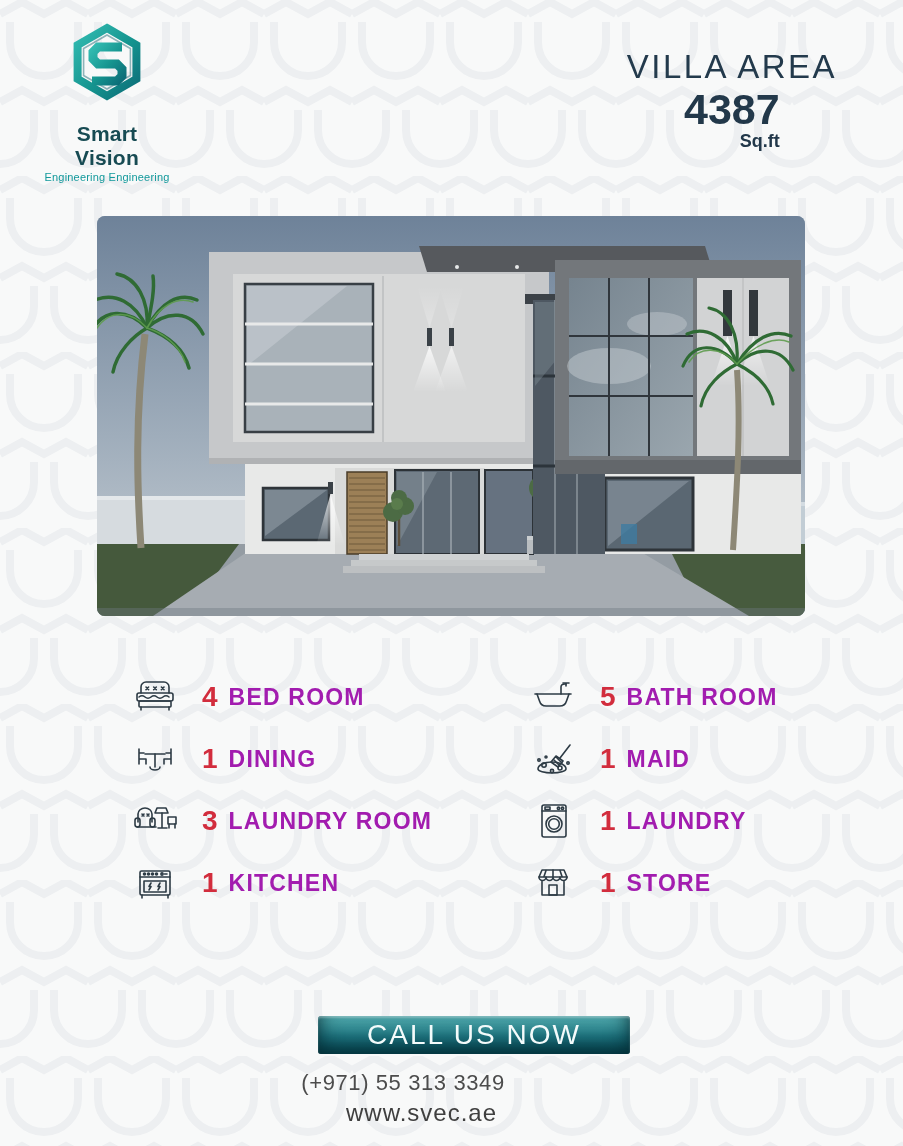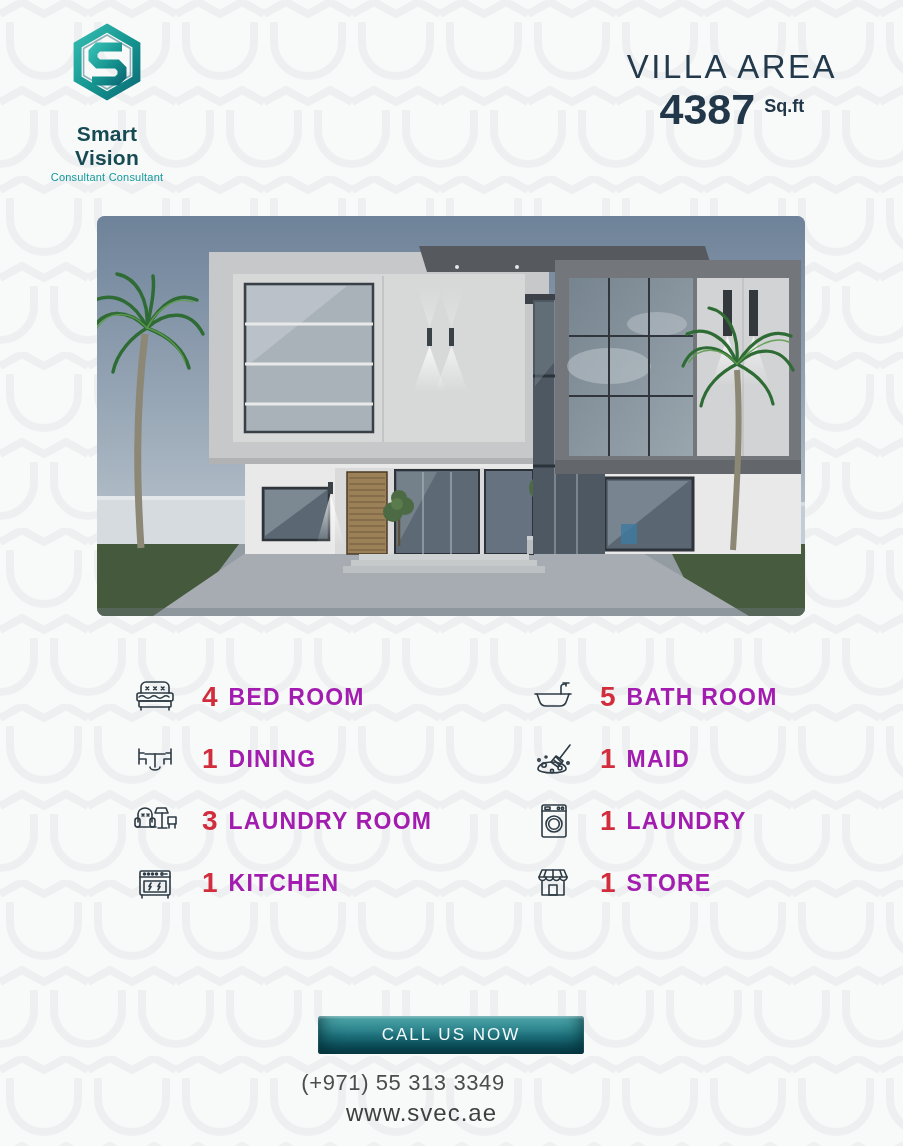--- a/index.html
+++ b/index.html
@@ -14,46 +14,46 @@
 
   
   .logo-wrap{left:42px;top:22px;width:130px;text-align:center;}
   .logo-mark{display:block;margin:0 auto;}
   .brand-name{font-size:21px;font-weight:700;color:#174b53;letter-spacing:.2px;margin-top:16px;}
   .brand-tagline{font-size:11px;font-weight:500;color:#12999b;margin-top:1px;letter-spacing:.2px;}
 
   
   .villa-area{right:66px;top:48px;display:flex;flex-direction:column;align-items:center;}
   .villa-label{font-size:33px;font-weight:400;letter-spacing:2.5px;color:#233a4c;}
-  .villa-value-row{display:flex;align-items:flex-end;margin-top:2px;}
+  .villa-value-row{display:flex;align-items:flex-end;margin-top:2px;flex-direction:column;}
   .villa-value{font-size:43px;font-weight:800;color:#22384a;line-height:1;}
   .villa-unit{font-size:18px;font-weight:700;color:#22384a;margin-left:9px;margin-bottom:14px;}
 
   
   .villa-photo{left:97px;top:216px;width:708px;height:400px;border-radius:8px;overflow:hidden;background:#8ea0b2;}
   .villa-photo svg{display:block;}
 
   
   .features{left:130px;top:666px;width:690px;display:grid;grid-template-columns:398px 292px;grid-auto-rows:62px;align-items:center;}
   .feature-row{display:flex;align-items:center;}
   .f-icon{width:50px;display:flex;justify-content:center;margin-right:22px;flex:0 0 auto;}
   .f-svg line,.f-svg path,.f-svg rect,.f-svg circle,.f-svg ellipse,.f-svg polygon{
     stroke:#2d3b45;stroke-width:1.6;fill:none;stroke-linecap:round;stroke-linejoin:round;}
   .f-count{font-size:28px;font-weight:800;color:#d22d3d;margin-right:11px;line-height:1;}
   .f-label{font-size:23px;font-weight:800;color:#a21caf;letter-spacing:1.2px;line-height:1;}
 
   
-  .cta-button{left:318px;top:1016px;width:266px;height:38px;border-radius:3px;
+  .cta-button{left:318px;top:1016px;width:312px;height:38px;border-radius:3px;
     display:flex;align-items:center;justify-content:center;cursor:pointer;
     background:linear-gradient(180deg,#54b1b4 0%,#1b6e79 55%,#0a4b57 100%);
     box-shadow:inset 0 2px 2px rgba(255,255,255,.3),
                inset 0 -9px 12px rgba(3,37,45,.45),
                inset 16px 0 20px -12px rgba(3,37,45,.5),
                inset -16px 0 20px -12px rgba(3,37,45,.5);
-    color:#f3fbfb;font-size:17px;font-weight:500;letter-spacing:2px;}
+    color:#f3fbfb;font-size:28px;font-weight:500;letter-spacing:2px;}
 
   
   .contact{left:0;top:1070px;width:806px;text-align:center;}
   .contact-phone{font-size:22px;font-weight:500;color:#4c4c4c;letter-spacing:.6px;}
   .contact-web{font-size:24px;font-weight:500;color:#3f3f3f;letter-spacing:1px;margin-top:3px;padding-left:37px;}
 </style>
 </head>
 <body>
 
 <svg class="bg-pattern" width="903" height="1146" xmlns="http://www.w3.org/2000/svg">
@@ -78,21 +78,21 @@
         <stop offset="0" stop-color="#33bcb2"></stop>
           <stop offset=".55" stop-color="#15948f"></stop>
           <stop offset="1" stop-color="#0c6d78"></stop>
       </linearGradient>
     </defs>
     <path d="M45,6 L74.4,23 L74.4,57 L45,74 L15.6,57 L15.6,23 Z" fill="none" stroke="url(#lg1)" stroke-width="8" stroke-linejoin="miter"></path>
     <path d="M45,13 L68.4,26.5 L68.4,53.5 L45,67 L21.6,53.5 L21.6,26.5 Z" fill="none" stroke="#0d5f6b" stroke-width="1.6" opacity=".45"></path>
     <path d="M60,25 H36 L31,30 v7 l5,5 h19 l5,5 v7 l-5,5 H30" fill="none" stroke="url(#lg1)" stroke-width="9" stroke-linejoin="miter"></path>
   </svg>
   <div class="brand-name">Smart Vision</div>
-  <div class="brand-tagline">Consultant Consultant</div>
+  <div class="brand-tagline">Engineering Engineering</div>
 </div>
 
 <div class="layer villa-area">
   <div class="villa-label">VILLA AREA</div>
   <div class="villa-value-row">
     <span class="villa-value">4387</span>
     <span class="villa-unit">Sq.ft</span>
   </div>
 </div>
 

